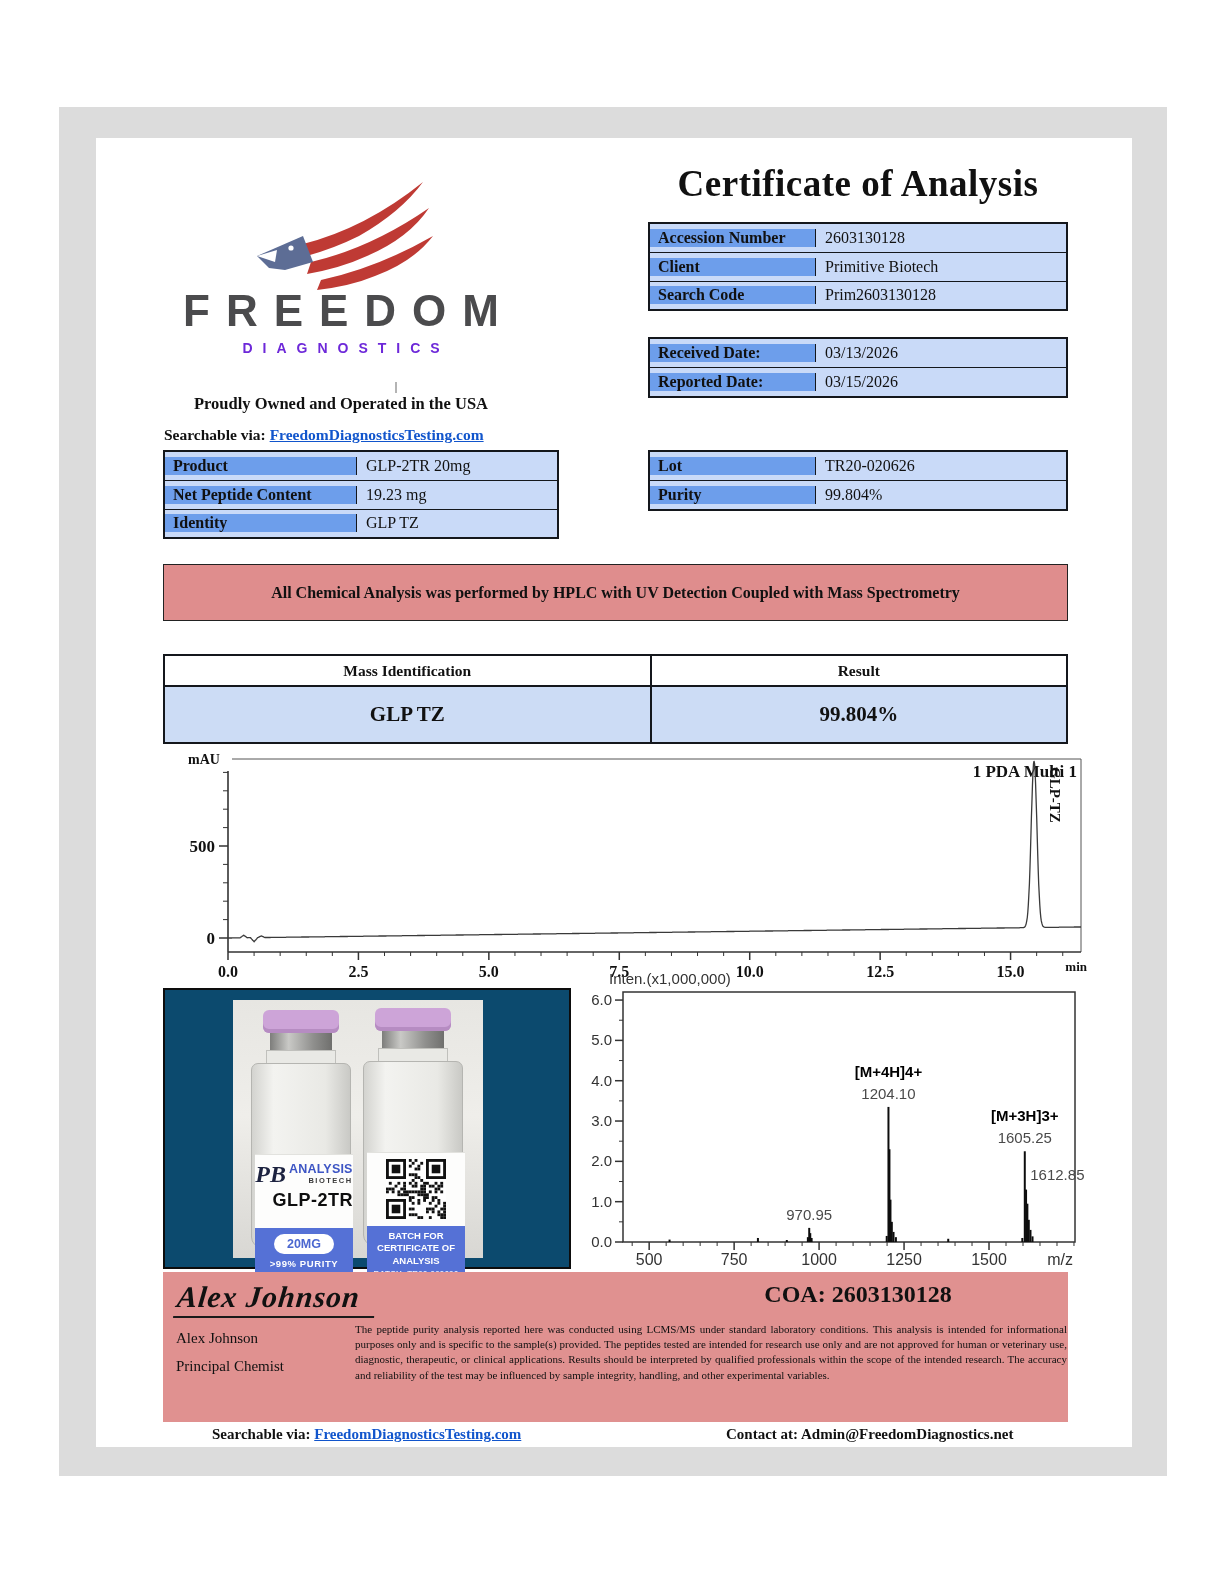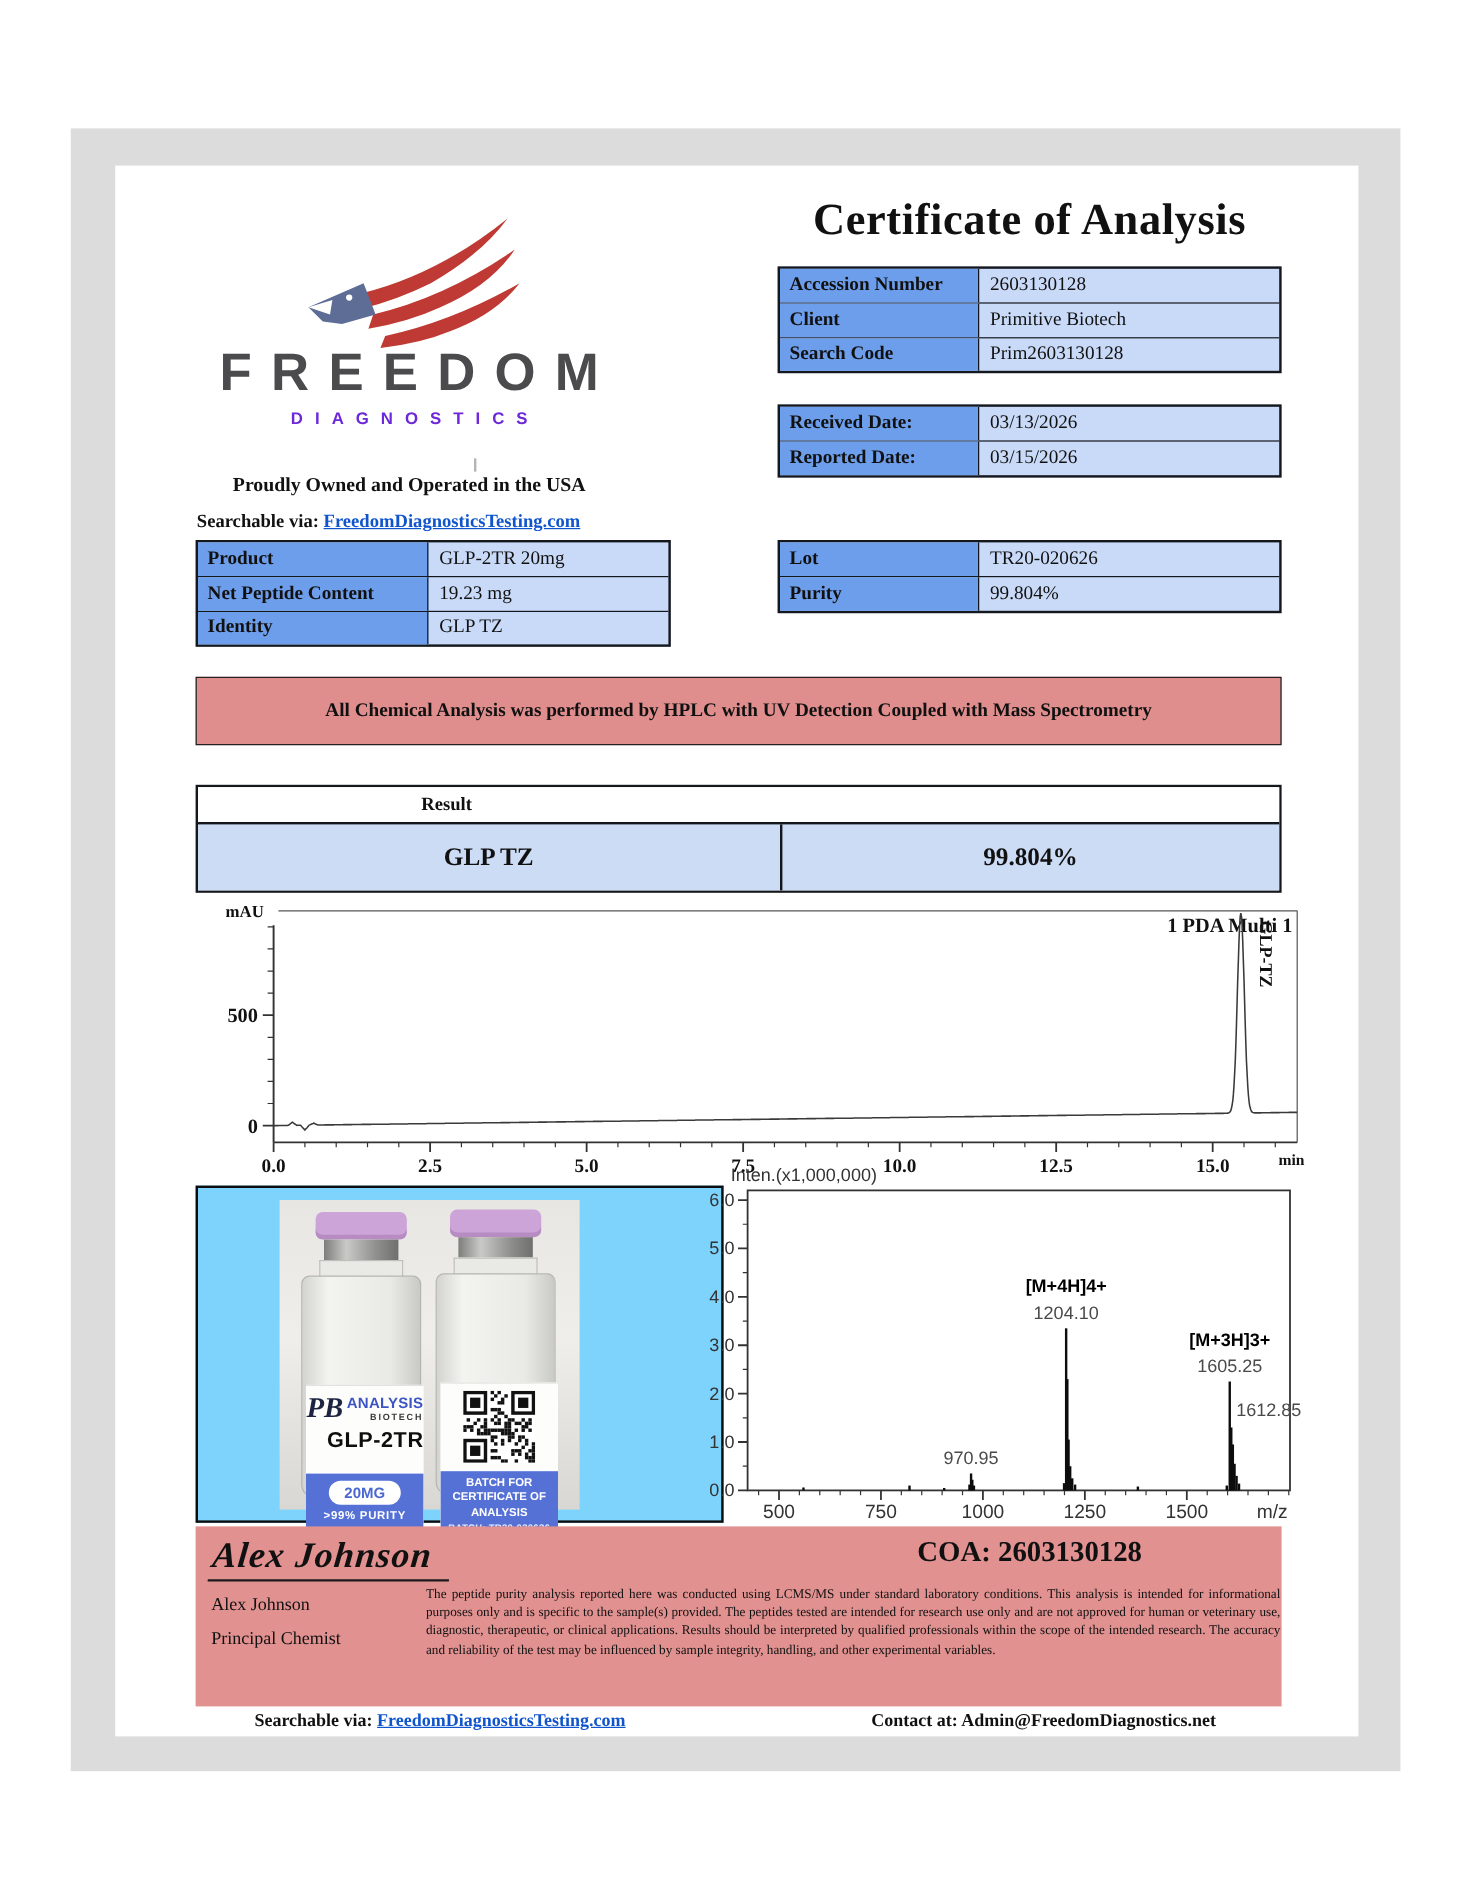--- a/index.html
+++ b/index.html
@@ -19,21 +19,21 @@
   .logo-tick { position:absolute; left:244px; top:216px; width:2px; height:11px; background:#b4b4b4; }
   .motto { position:absolute; left:55px; top:256px; width:380px; text-align:center; font-weight:700; font-size:16.5px; }
   .search-top { position:absolute; left:68px; top:288px; font-size:15.5px; font-weight:700; }
   a.doc-link { color:#1155cc; text-decoration:underline; font-weight:700; }
 
   .coa-title { position:absolute; left:540px; top:24px; width:444px; text-align:center;
     font-size:37px; font-weight:700; letter-spacing:0.5px; }
 
   
   .kv-table { position:absolute; border:2px solid #14171c; background:#c9daf8; }
-  .kv-row { display:flex; height:28.3px; border-top:1.5px solid #14171c; }
+  .kv-row { display:flex; height:28.3px; border-top:1.5px solid #14171c;align-items:center; }
   .kv-row:first-child { border-top:none; }
   .kv-label { width:192px; background:#6d9eeb; border-right:1.5px solid #14171c;
     font-weight:700; font-size:16px; display:flex; align-items:center; padding-left:8px; }
   .kv-value { flex:1; font-size:16px; display:flex; align-items:center; padding-left:9px; }
   .w-right .kv-label { width:166px; }
 
   .banner { position:absolute; left:67px; top:426px; width:905px; height:57px; background:#df8d8d;
     border:1.5px solid #222; display:flex; align-items:center; justify-content:center;
     font-weight:700; font-size:16px; }
 
@@ -41,21 +41,21 @@
   .mass-head { display:flex; height:29px; background:#ffffff; }
   .mass-body { display:flex; height:57px; background:#ccdcf5; border-top:2px solid #14171c; }
   .mass-cell-l { width:54%; border-right:2px solid #14171c; display:flex; align-items:center; justify-content:center; }
   .mass-cell-r { width:46%; display:flex; align-items:center; justify-content:center; }
   .mass-head div { font-weight:700; font-size:15.5px; }
   .mass-body div { font-weight:700; font-size:21px; }
 
   .chart-svg { position:absolute; }
 
   
-  .photo-box { position:absolute; left:67px; top:850px; width:440px; height:281px; border:2px solid #0d0d0d; background:#7dd3fc; }
+  .photo-box { position:absolute; left:67px; top:850px; width:408px; height:281px; border:2px solid #0d0d0d; background:#0c4a6e; }
   .photo { position:absolute; left:68px; top:10px; width:250px; height:258px;
     background:linear-gradient(180deg,#e7e6e2 0%, #efeeea 45%, #d8d7d3 100%); }
   .vial { position:absolute; width:104px; height:240px; }
   .vial .cap { position:absolute; left:14px; top:0; width:76px; height:23px; background:#cda4d8; border-radius:6px;
     box-shadow:inset 0 -4px 0 #b68cc2; }
   .vial .seal { position:absolute; left:21px; top:23px; width:62px; height:17px;
     background:linear-gradient(90deg,#7d7d7b,#c9c9c6 30%,#8f8f8d 70%,#6f6f6d); }
   .vial .neck { position:absolute; left:17px; top:40px; width:70px; height:14px; background:#e9e9e5; border:1px solid #c0c0bc; border-bottom:none; }
   .vial .body { position:absolute; left:2px; top:53px; width:100px; height:185px;
     background:linear-gradient(90deg,#d3d3cf,#f3f3f0 22%,#e9e9e5 75%,#c9c9c5); border:1px solid #b5b5b1; border-radius:7px 7px 11px 11px; }
@@ -160,20 +160,21 @@
       <div class="kv-row">
         <div class="kv-label">Purity</div>
         <div class="kv-value">99.804%</div>
       </div>
     </div>
 
   <div class="banner">All Chemical Analysis was performed by HPLC with UV Detection Coupled with Mass Spectrometry</div>
 
   <div class="mass-table">
     <div class="mass-head">
+      <div class="mass-cell-l">Mass Identification</div>
       <div class="mass-cell-r">Result</div>
     </div>
     <div class="mass-body">
       <div class="mass-cell-l">GLP TZ</div>
       <div class="mass-cell-r">99.804%</div>
     </div>
   </div>
 
   <svg id="chromatogram" class="chart-svg" style="left:80px; top:607px;" width="915" height="238" viewBox="0 0 915 238">
       <line x1="56" y1="14" x2="905" y2="14" stroke="#555" stroke-width="1"></line>

